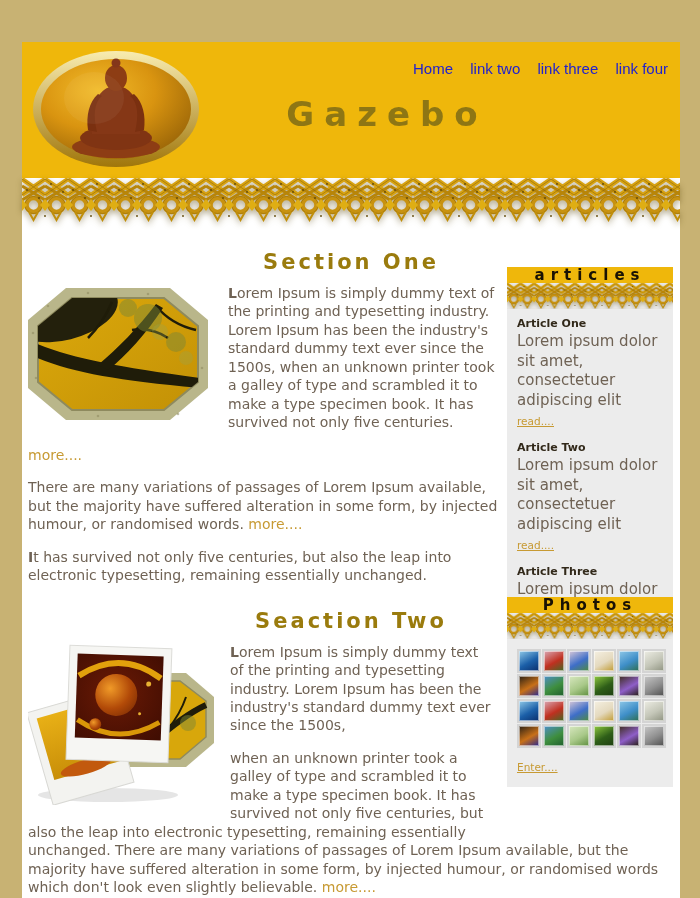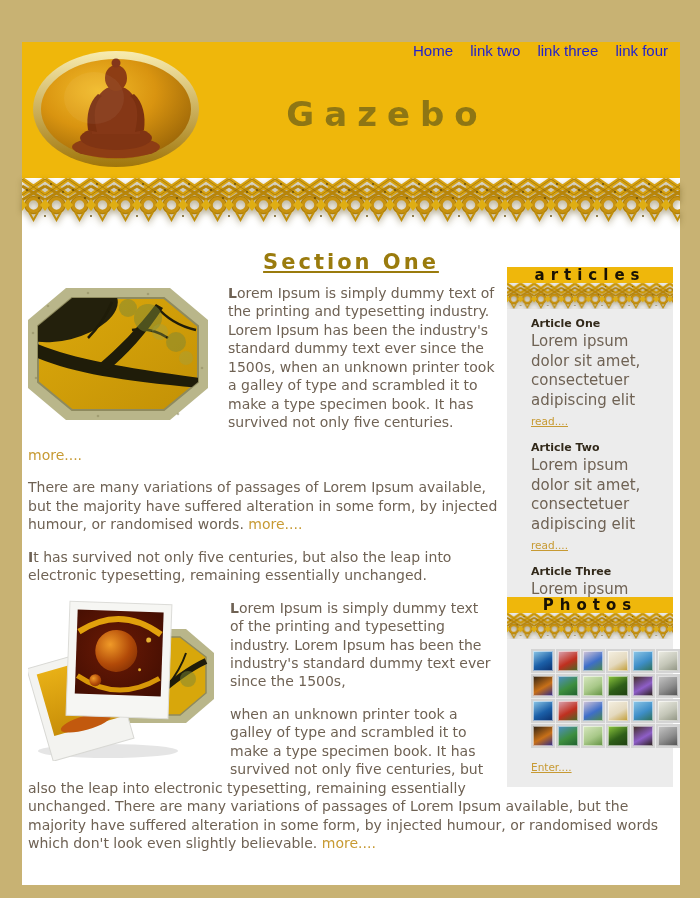--- a/index.html
+++ b/index.html
@@ -18,49 +18,49 @@
     width:658px;margin:42px auto 0 22px;background:#fff;min-height:841px;
     position:relative;padding-bottom:14px;
   }
   
   .header{height:136px;background:var(--header-bg);position:relative;}
   .logo-oval{position:absolute;left:10px;top:8px;width:168px;height:118px;}
   .site-title{
     position:absolute;left:0;right:0;top:52px;text-align:center;padding-left:72px;
     font-size:34px;font-weight:bold;letter-spacing:10px;color:var(--title);
   }
-  .nav{position:absolute;top:0;right:12px;font-family:"Liberation Sans",sans-serif;
+  .nav{position:absolute;top:18px;right:12px;font-family:"Liberation Sans",sans-serif;
     font-size:15px;}
   .nav a{color:var(--nav-link);text-decoration:none;margin-left:13px;cursor:pointer;}
   
   .lace-main{height:46px;line-height:0;}
   .lace-main svg{filter:drop-shadow(0 3px 3px rgba(90,70,10,.45));}
   .side-lace{height:26px;line-height:0;overflow:hidden;}
   .side-lace svg{filter:drop-shadow(0 2px 2px rgba(90,70,10,.4));}
   
   .main{position:relative;min-height:622px;padding-top:2px;}
   h2.sec{
     width:100%;text-align:center;font-size:21px;font-weight:bold;letter-spacing:3px;
-    color:var(--heading);margin-top:24px;margin-bottom:10px;text-decoration:underline;
+    color:var(--heading);margin-top:24px;margin-bottom:10px;
   }
   .sect{width:480px;padding:0 0 0 6px;color:var(--body-text);font-size:14px;line-height:1.32;}
   .sect.full{width:652px;}
   .rspacer{float:right;width:178px;height:186px;}
   .sect p{margin:0 0 14px 0;}
   .sect a{color:var(--link);cursor:pointer;}
   .morerow{clear:left;margin:2px 0 14px 0;}
   .img-oct{float:left;width:180px;height:132px;margin:4px 20px 6px 0;}
   .img-pol{float:left;width:190px;height:162px;margin:0 12px 2px 0;}
   
   .sidebox{position:absolute;width:166px;right:7px;background:var(--sidebar-bg);}
   .sidebox.articles{top:43px;}
   .sidebox.photos{top:373px;margin-left:48px;}
   .side-head{height:16px;background:var(--header-bg);display:flex;align-items:center;justify-content:center;
     font-size:15px;font-weight:bold;letter-spacing:6px;color:var(--side-head-text);}
-  .side-body{padding:8px 10px 12px 24px;}
+  .side-body{padding:8px 10px 12px 10px;}
   .art{margin-bottom:12px;}
   .art-title{font-size:11px;font-weight:bold;color:var(--article-title);margin-bottom:2px;}
   .art-text{font-size:15px;line-height:1.3;color:var(--body-text);}
   .art a,.enter-link{font-size:10.5px;color:var(--link);text-decoration:underline;cursor:pointer;}
   .photo-grid{display:grid;grid-template-columns:repeat(6,24px);grid-auto-rows:24px;gap:1px;margin:2px 0 8px 0;}
   .tile{width:24px;height:24px;border:2px solid #d4d4d4;box-shadow:inset 0 0 0 1px rgba(255,255,255,.55);cursor:pointer;}
   
   .footer{padding-top:4px;}
   .defs-hidden{position:absolute;width:0;height:0;overflow:hidden;}
 </style>
@@ -205,20 +205,21 @@
             </g>
           </g>
         </svg>
       </div>
       <p><b>L</b><span>orem Ipsum is simply dummy text of the printing and typesetting industry. Lorem Ipsum has been the industry's standard dummy text ever since the 1500s, when an unknown printer took a galley of type and scrambled it to make a type specimen book. It has survived not only five centuries.</span></p>
       <div class="morerow"><a>more....</a></div>
       <p><span>There are many variations of passages of Lorem Ipsum available, but the majority have suffered alteration in some form, by injected humour, or randomised words. </span><a>more....</a></p>
       <p><b>I</b><span>t has survived not only five centuries, but also the leap into electronic typesetting, remaining essentially unchanged.</span></p>
     </div>
 
+    <h2 class="sec">Seaction Two</h2>
 
     <div class="sect full">
       <div class="rspacer"></div>
       <div class="img-pol">
         <svg width="190" height="162" viewBox="0 0 190 162">
           <ellipse cx="80" cy="152" rx="70" ry="7" fill="#000" opacity="0.10"></ellipse>
 
           <g>
             <path d="M98,30 H158 L186,54 V100 L158,124 H98 Z" fill="#B9B68A"></path>
             <path d="M104,38 H152 L178,58 V94 L152,116 H104 Z" fill="#D8A70B" stroke="#8E8A5E" stroke-width="1.5"></path>

